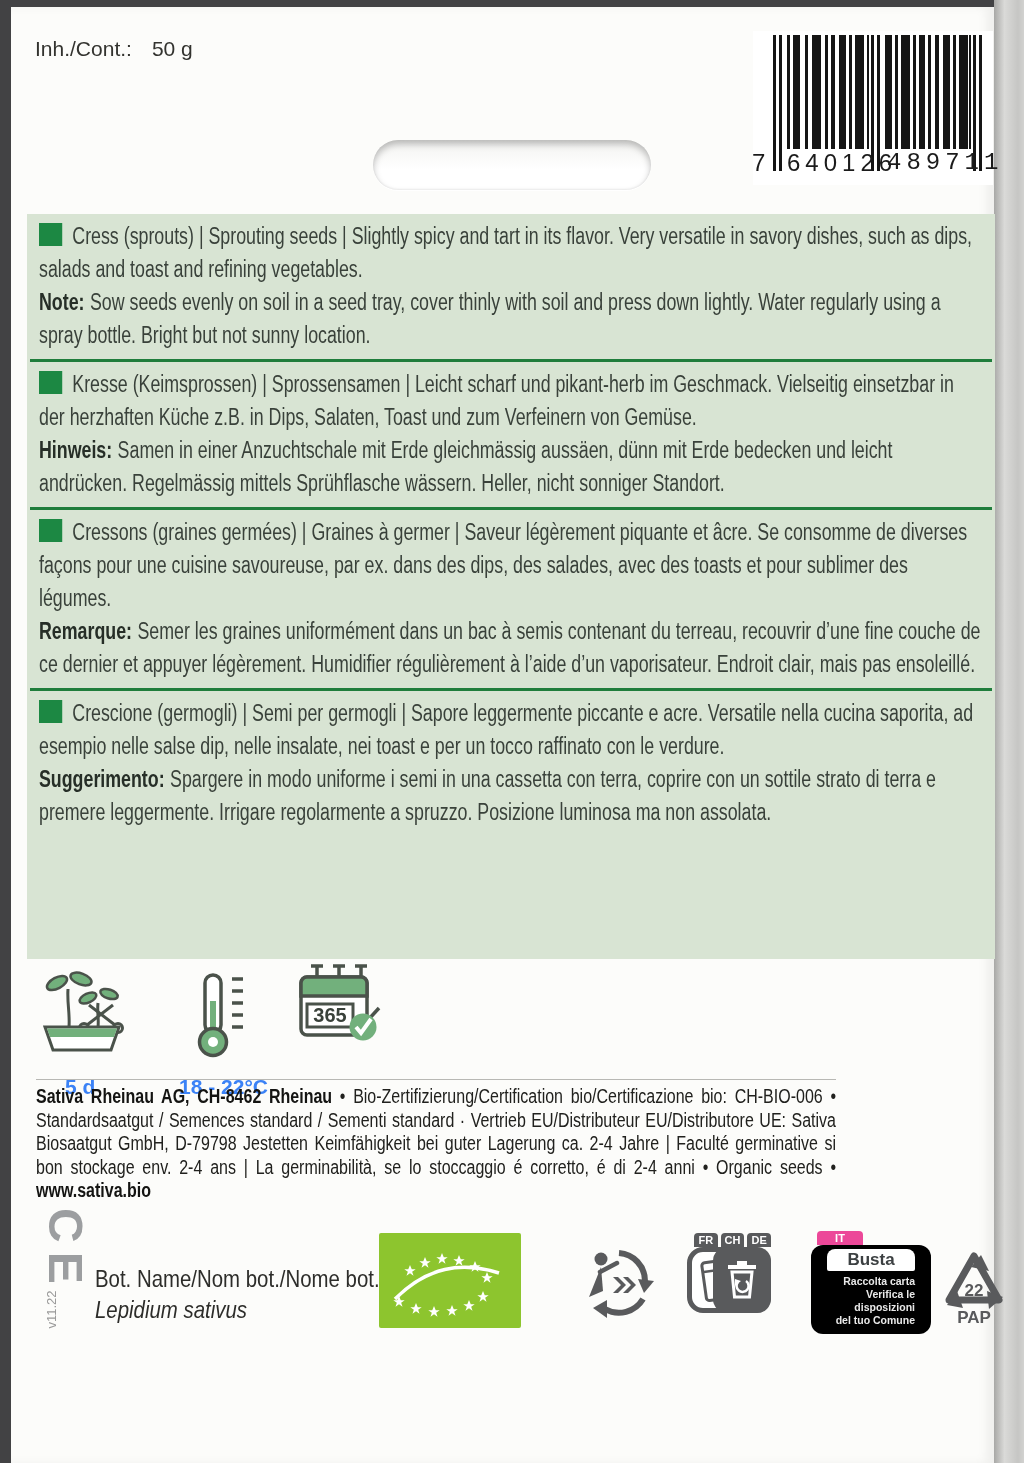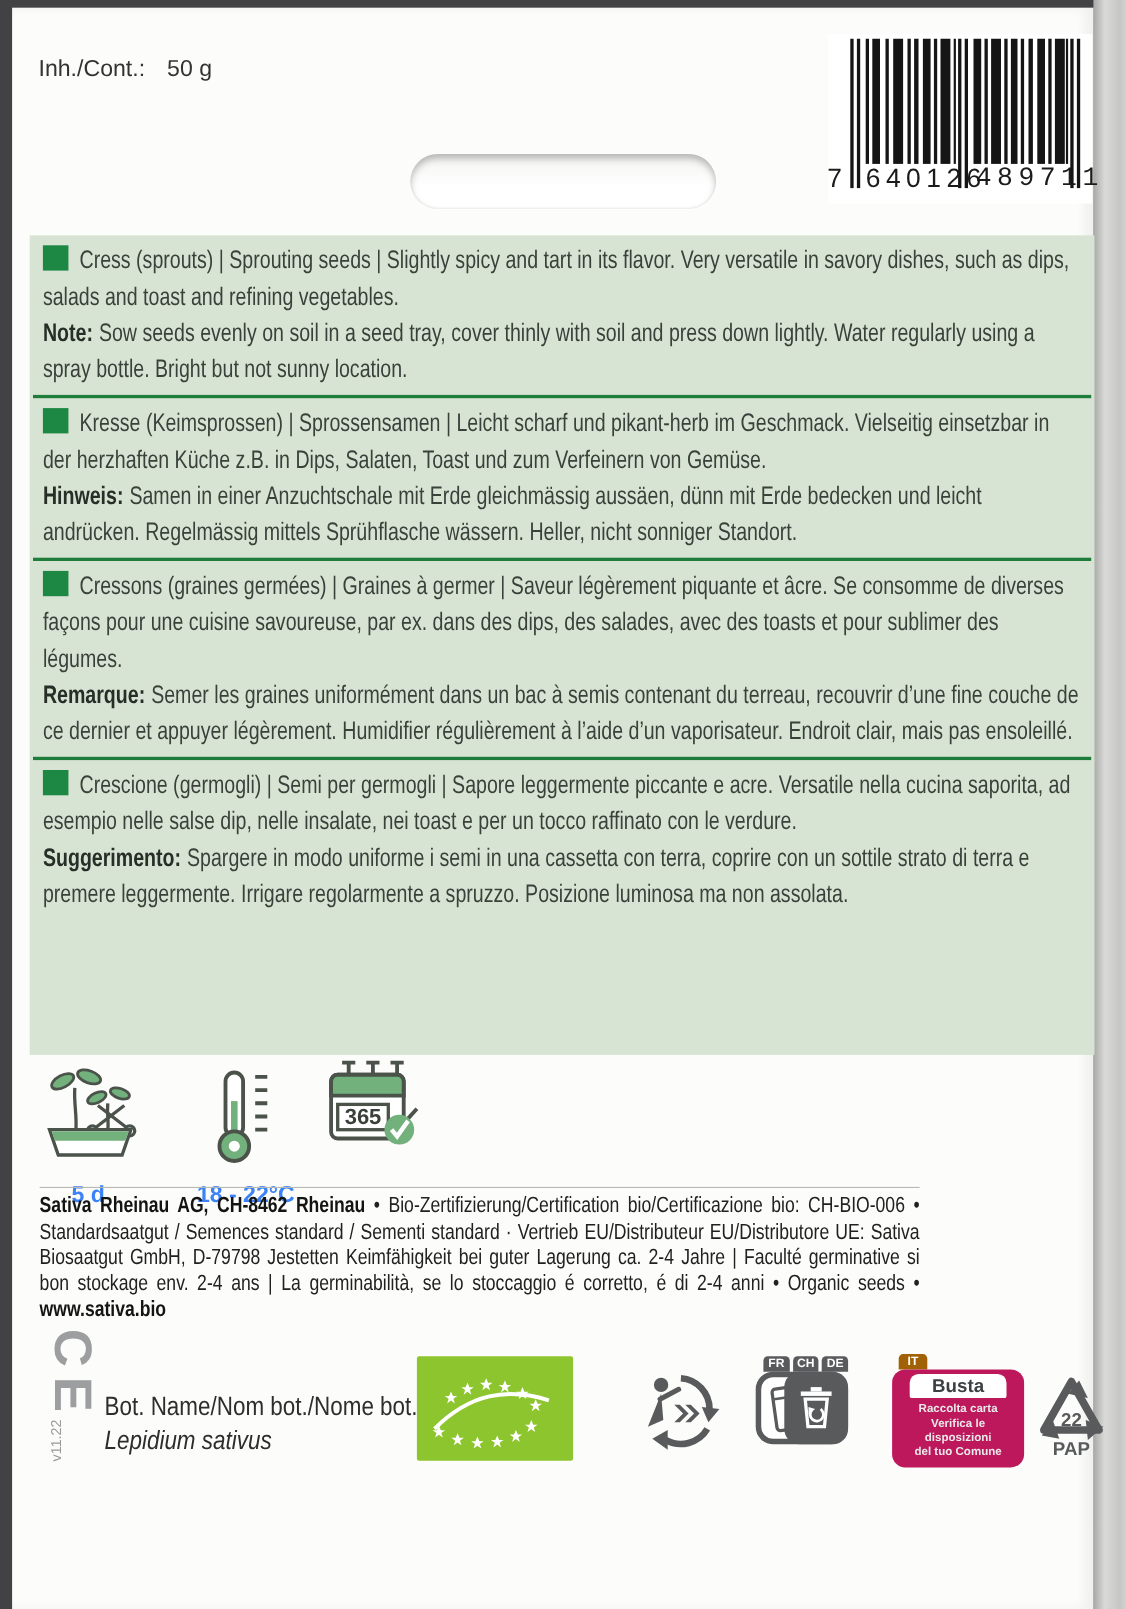--- a/index.html
+++ b/index.html
@@ -4,21 +4,21 @@
 <style>
   html,body{margin:0;padding:0;}
   *{box-sizing:border-box;font-family:"Liberation Sans", sans-serif;}
   .page{position:relative;width:1024px;height:1463px;background:#424244;overflow:hidden;}
   .packet{position:absolute;left:11px;top:7px;width:983px;height:1456px;background:#fcfcfa;
           box-shadow:inset -8px 0 10px rgba(0,0,0,0.05);}
   .side-strip{position:absolute;left:994px;top:0;width:30px;height:1463px;
           background:linear-gradient(to right,#a8a8a6,#dadad8 35%,#c6c6c4 80%,#d2d2d0);}
 
   
-  .inh{position:absolute;left:24px;top:44px;font-size:21px;color:#33332f;}
+  .inh{position:absolute;left:24px;top:30px;font-size:21px;color:#33332f;}
   .inh .val{margin-left:20px;}
   .hang-hole{position:absolute;left:362px;top:133px;width:278px;height:50px;border-radius:26px;
           background:linear-gradient(#f3f3f1,#ffffff 60%);
           box-shadow:inset 0 4px 7px rgba(0,0,0,0.25), inset 0 -1px 2px rgba(0,0,0,0.06), 0 1px 0 #ffffff;}
   .barcode{position:absolute;left:742px;top:24px;width:240px;height:154px;background:#fff;}
   .barcode svg{position:absolute;left:2px;top:4px;}
   .bc-digits span{position:absolute;font-size:24px;color:#1b1b1b;top:118px;}
   .bc-lead{left:-1px;}
   .bc-g1{left:34px;letter-spacing:5px;}
   .bc-g2{left:134px;letter-spacing:5px;font-family:Liberation Mono, monospace;}
@@ -60,26 +60,26 @@
   .tabs{display:flex;gap:3px;margin-left:7px;}
   .tab{background:#595a5c;color:#fff;font-size:11px;font-weight:bold;padding:1px 0 1px;width:32px;
        text-align:center;border-radius:4px 4px 0 0;}
   .sbody{height:66px;border:5px solid #595a5c;border-radius:16px;background:#fff;display:flex;align-items:center;position:relative;}
   .chev{width:0;height:0;border-top:13px solid transparent;border-bottom:13px solid transparent;
         border-left:16px solid #595a5c;margin-left:-2px;}
   .binwrap{position:absolute;right:-5px;top:-5px;bottom:-5px;width:58px;background:#595a5c;border-radius:14px;
         display:flex;align-items:center;justify-content:center;}
 
   .itbox{position:absolute;left:800px;top:1224px;width:120px;}
-  .ittab{background:#a16207;color:#fff;font-size:11px;font-weight:bold;width:26px;text-align:center;
+  .ittab{background:#ec4899;color:#fff;font-size:11px;font-weight:bold;width:46px;text-align:center;
         border-radius:4px 4px 0 0;margin-left:6px;padding:1px 0;}
-  .itbody{background:#be185d;border-radius:12px;padding:4px 16px 5px;}
+  .itbody{background:#000000;border-radius:12px;padding:4px 16px 5px;}
   .ittitle{background:#fff;color:#3c4042;font-weight:bold;font-size:17px;text-align:center;
         border-radius:8px 8px 2px 2px;padding:1px 0;}
-  .itlines{color:#e9e9e9;font-size:10.5px;font-weight:bold;text-align:center;line-height:13px;padding:4px 0 2px;}
+  .itlines{color:#e9e9e9;font-size:10.5px;font-weight:bold;text-align:right;line-height:13px;padding:4px 0 2px;}
 
   .pap{position:absolute;left:930px;top:1240px;}
 </style>
 </head>
 <body>
 
 <div class="page">
   <div class="side-strip"></div>
   <div class="packet">
 

